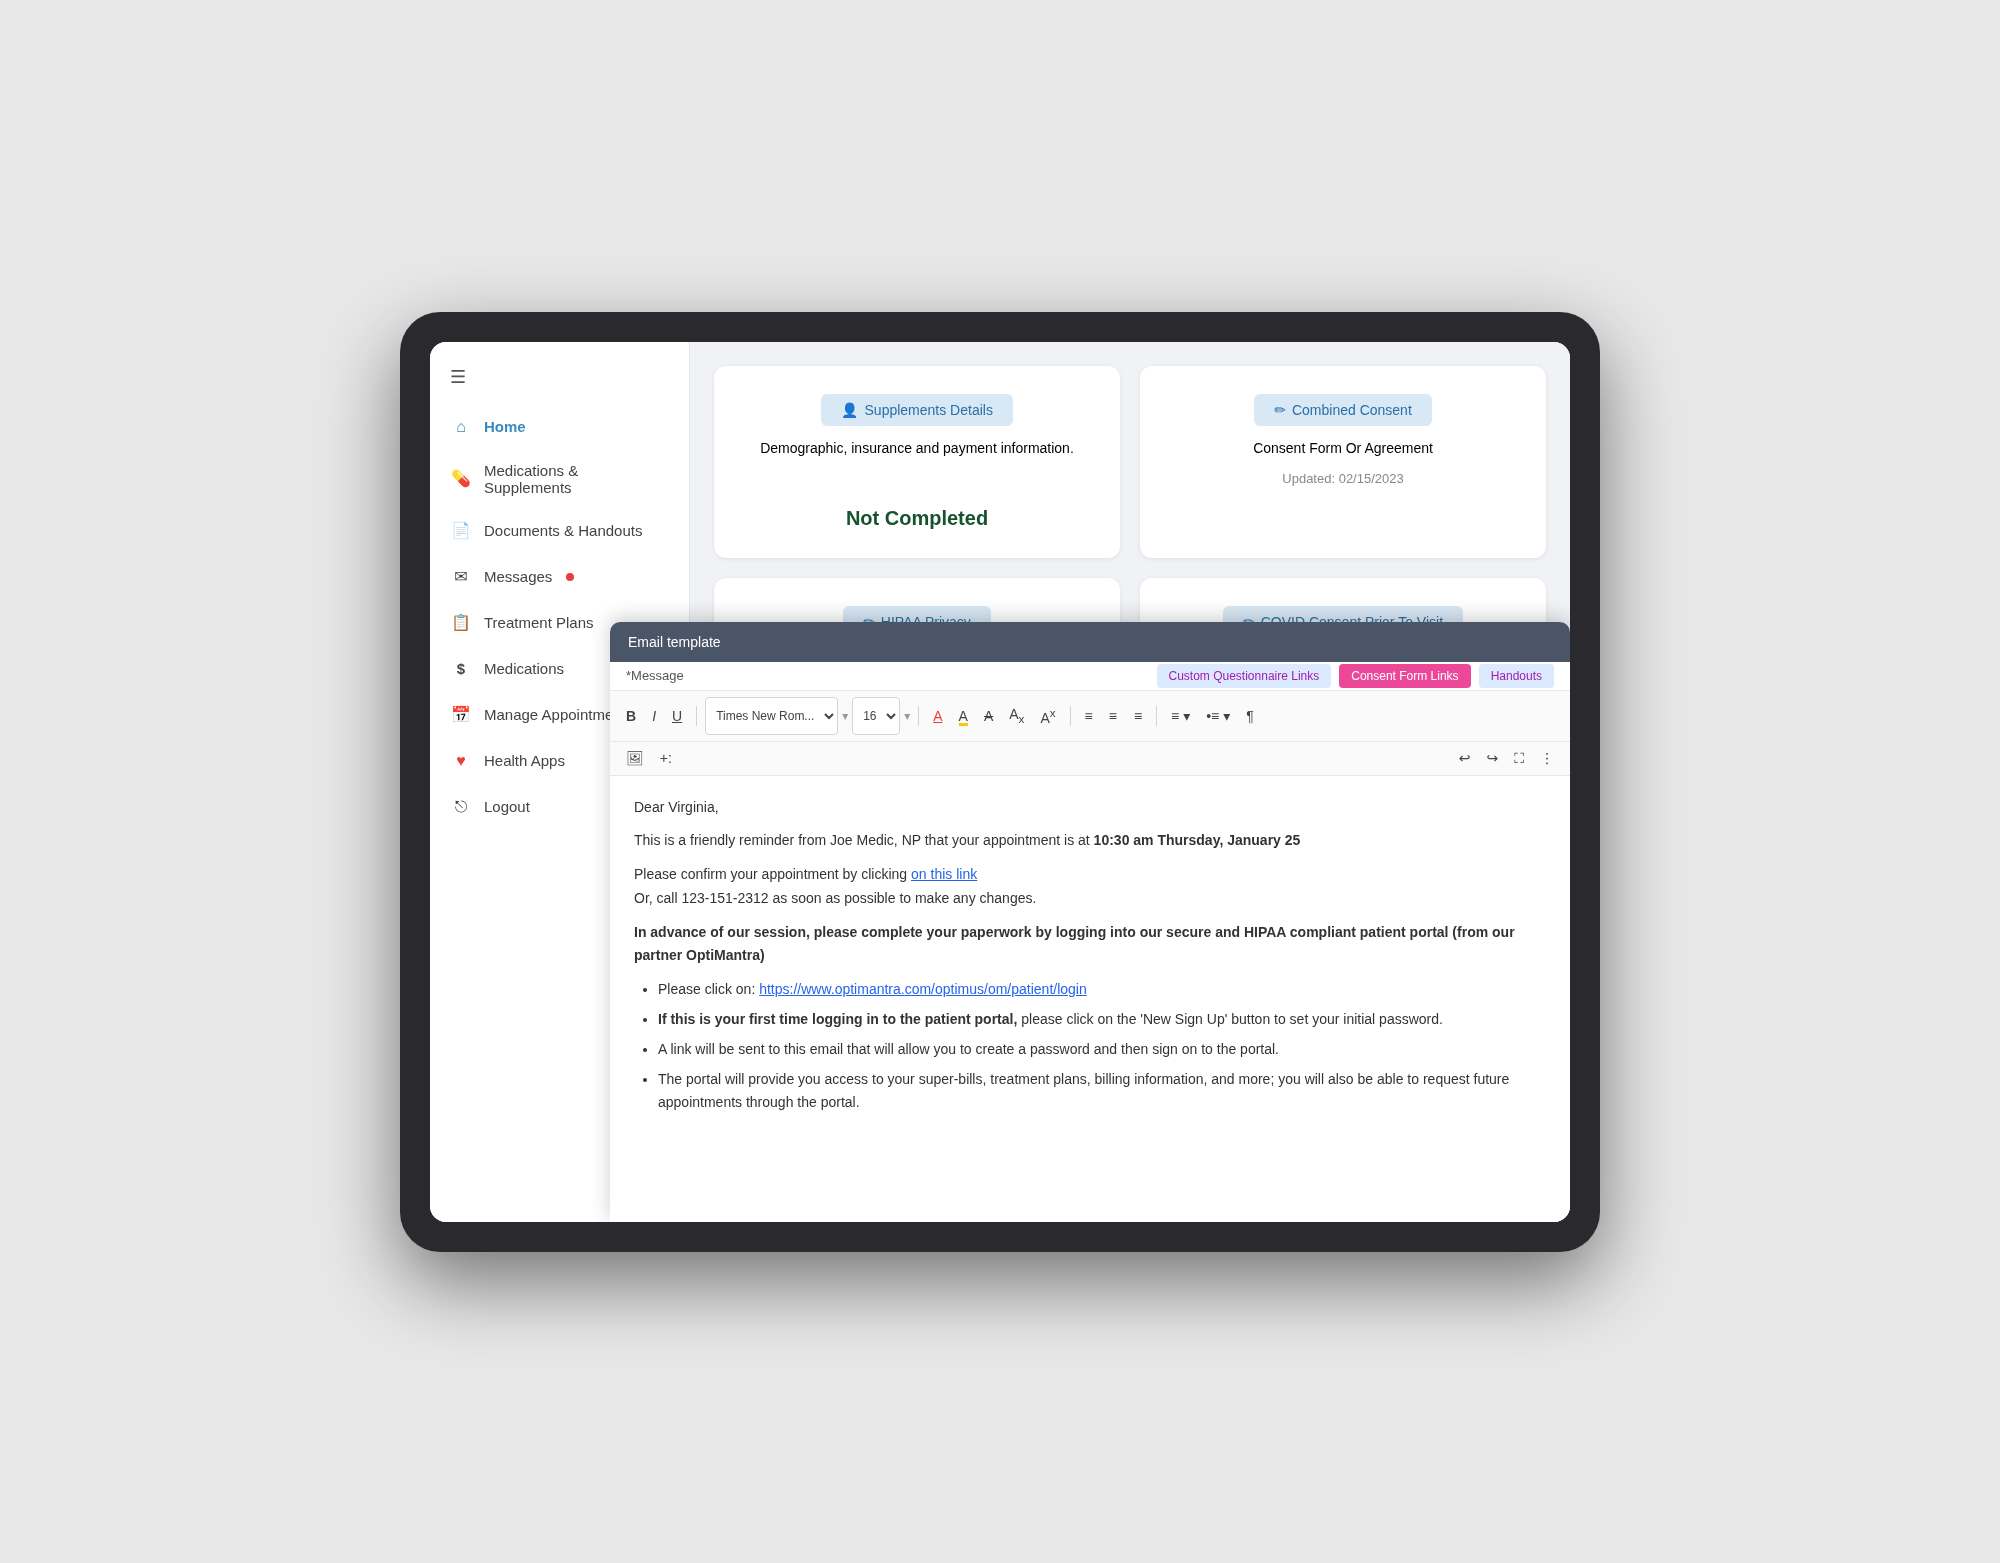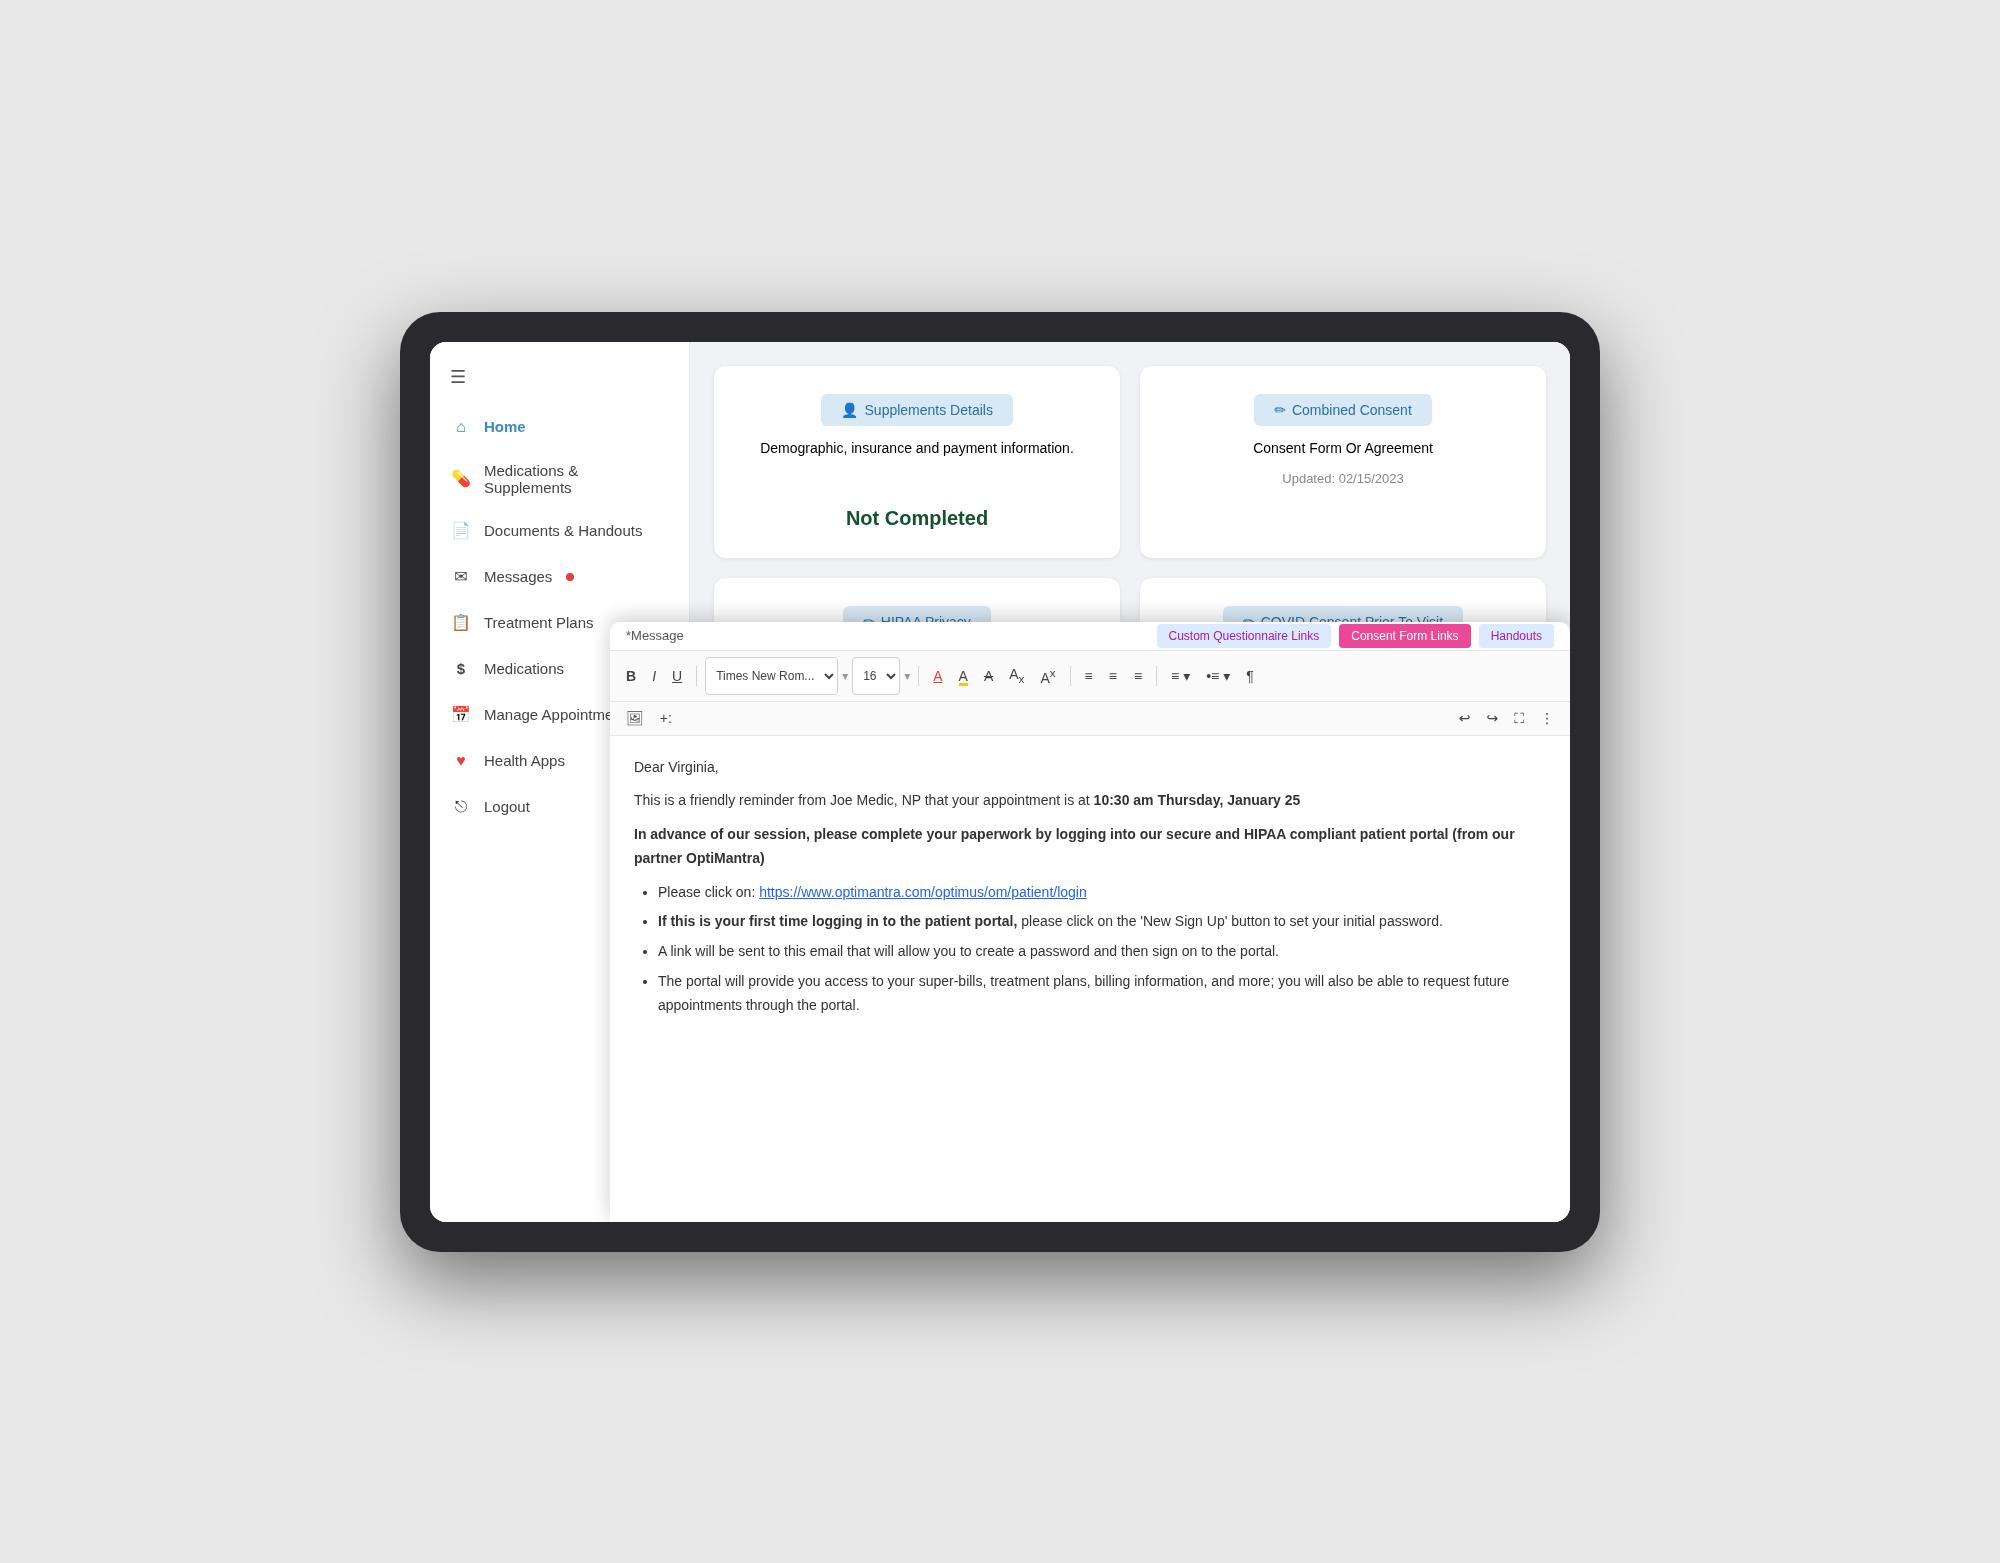--- a/index.html
+++ b/index.html
@@ -365,20 +365,23 @@
             <span>COVID Consent Prior To Visit</span>
           </button>
         </div>
 
       </div>
     </main>
 
     <div class="modal-overlay">
       <div class="modal">
 
+        <div class="modal-header">
+          <span>Email template</span>
+        </div>
 
         <div class="modal-tabs-row">
           <span class="modal-label">*Message</span>
           <button class="modal-tab-btn">
             <span>Custom Questionnaire Links</span>
           </button>
           <button class="modal-tab-btn active">
             <span>Consent Form Links</span>
           </button>
           <button class="modal-tab-btn">
@@ -431,20 +434,24 @@
             <button class="toolbar-btn">⋮</button>
           </div>
         </div>
 
         <div class="editor-body">
           <p>Dear Virginia,</p>
           <p>
             <span>This is a friendly reminder from Joe Medic, NP that your appointment is at </span><strong>10:30 am Thursday, January 25</strong>
           </p>
           <p>
+            <span>Please confirm your appointment by clicking </span><a href="#">on this link</a><br>
+            <span>Or, call 123-151-2312 as soon as possible to make any changes.</span>
+          </p>
+          <p>
             <strong>In advance of our session, please complete your paperwork by logging into our secure and HIPAA compliant patient portal (from our partner OptiMantra)</strong>
           </p>
           <ul>
             <li>
               <span>Please click on: </span><a href="#">https://www.optimantra.com/optimus/om/patient/login</a>
             </li>
             <li>
               <strong>If this is your first time logging in to the patient portal,</strong><span> please click on the 'New Sign Up' button to set your initial password.</span>
             </li>
             <li>A link will be sent to this email that will allow you to create a password and then sign on to the portal.</li>

